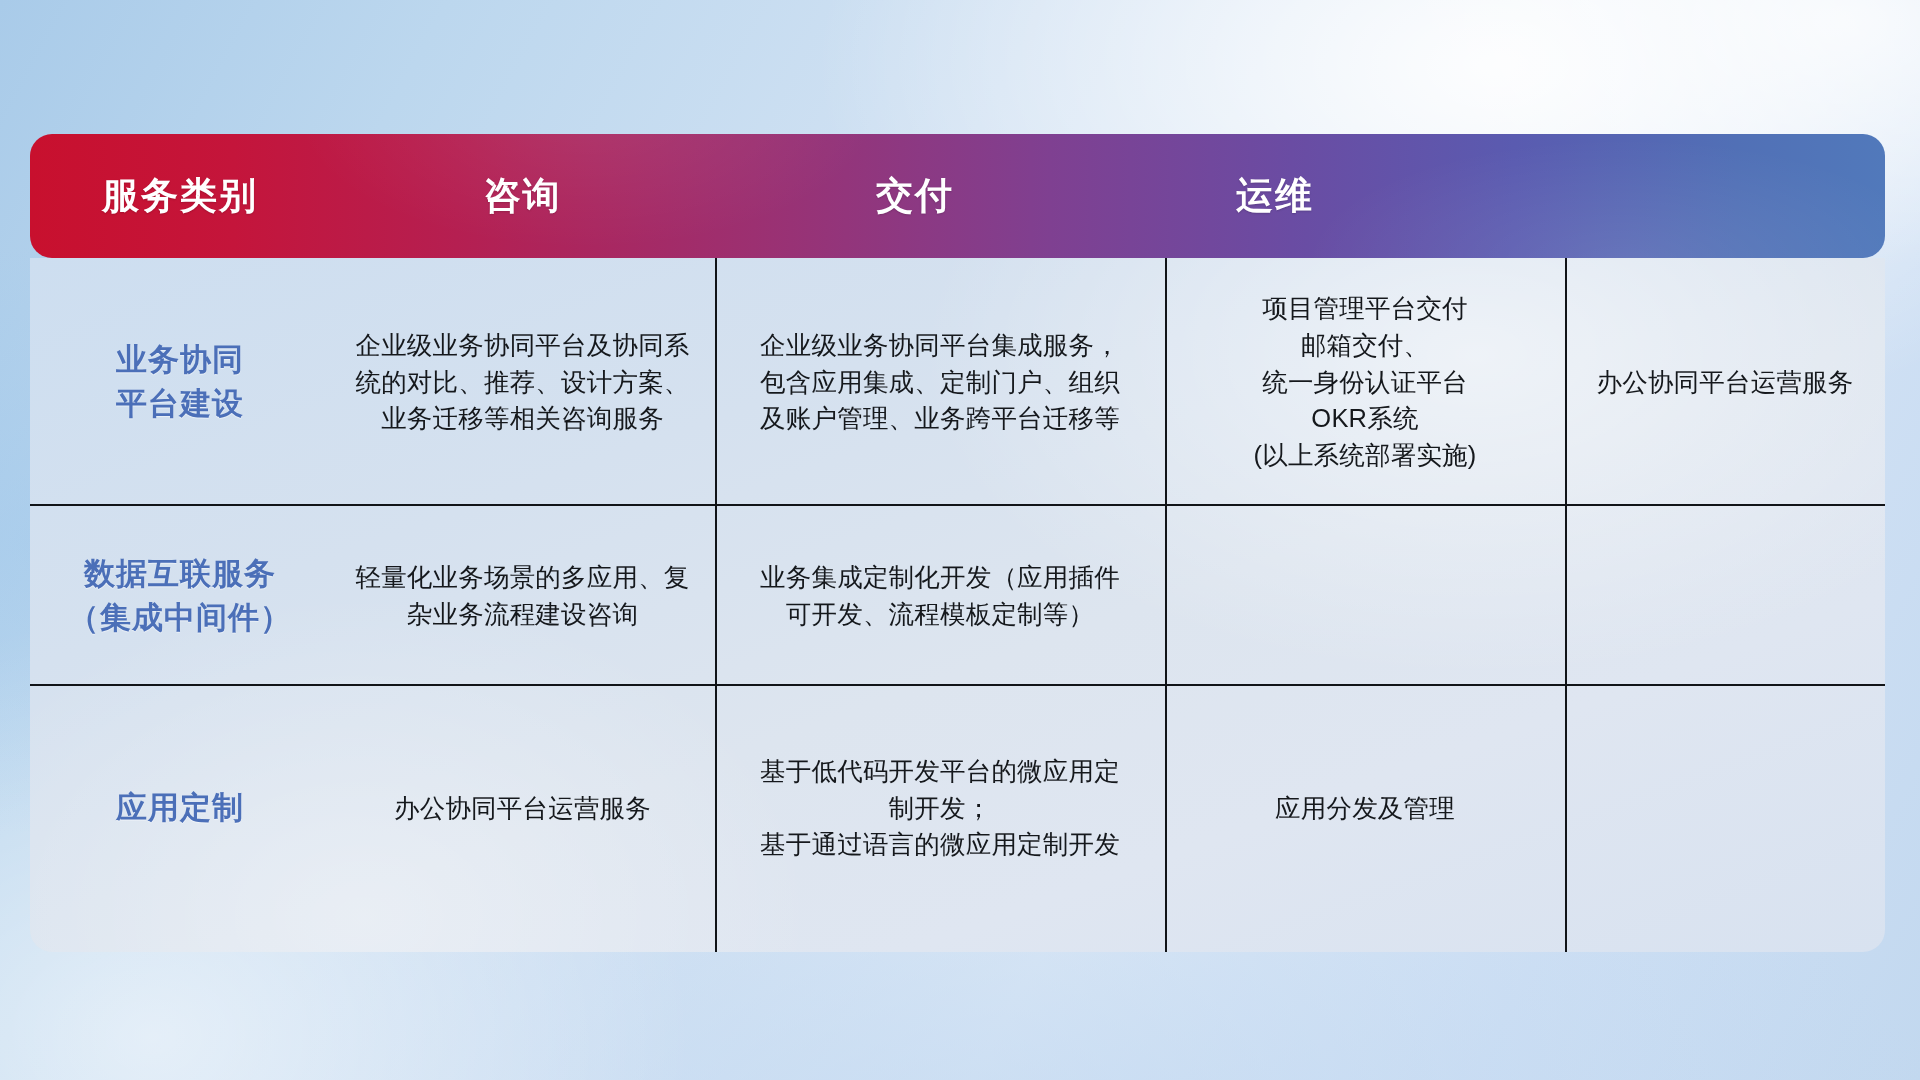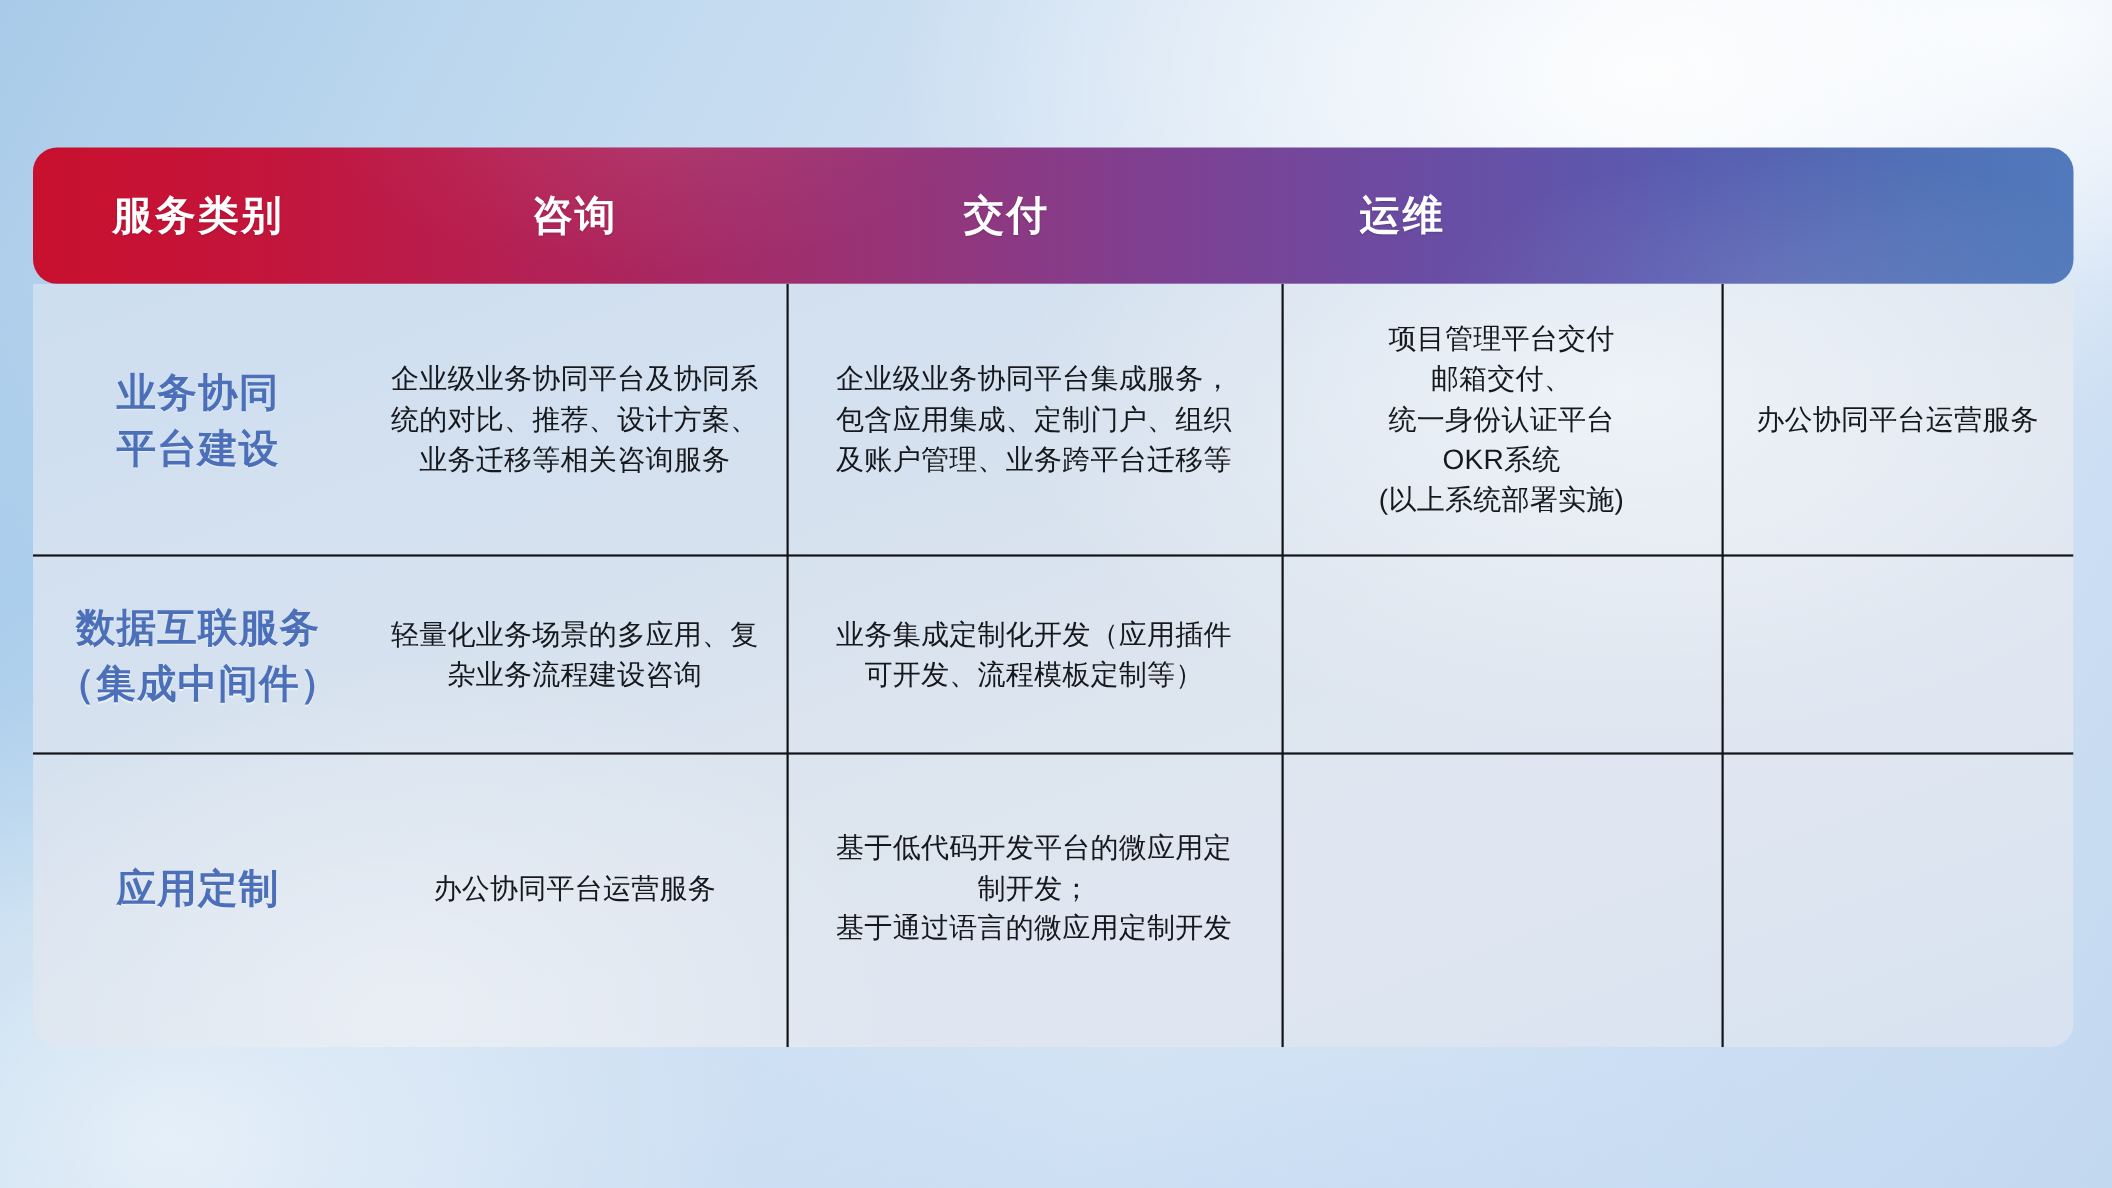--- a/index.html
+++ b/index.html
@@ -113,21 +113,21 @@
     display: flex;
     align-items: center;
     justify-content: center;
     text-align: center;
     padding: 8px 0;
     position: relative;
     z-index: 2;
   }
   .cell-label {
     color: #4b6fb8;
-    font-size: 36px;
+    font-size: 31px;
     font-weight: bold;
     line-height: 1.42;
     letter-spacing: 1px;
     text-shadow: 0 1px 1px rgba(255,255,255,0.55);
   }
   .cell-text {
     color: #15181c;
     font-size: 25.5px;
     line-height: 1.45;
     letter-spacing: 0.2px;
@@ -202,17 +202,18 @@
       <div class="cell c4 cell-text"></div>
       <div class="row-sep" style="bottom:0;"></div>
     </div>
 
     <div class="row" style="height:244px;">
       <div class="cell c0 cell-label">应用定制</div>
       <div class="cell c1 cell-text">办公协同平台运营服务</div>
       <div class="cell c2 cell-text" style="white-space: pre-line;">基于低代码开发平台的微应用定
 制开发；
 基于通过语言的微应用定制开发</div>
+      <div class="cell c3 cell-text">应用分发及管理</div>
       <div class="cell c4 cell-text"></div>
     </div>
 
   </div>
 </div>
 
 </body></html>

